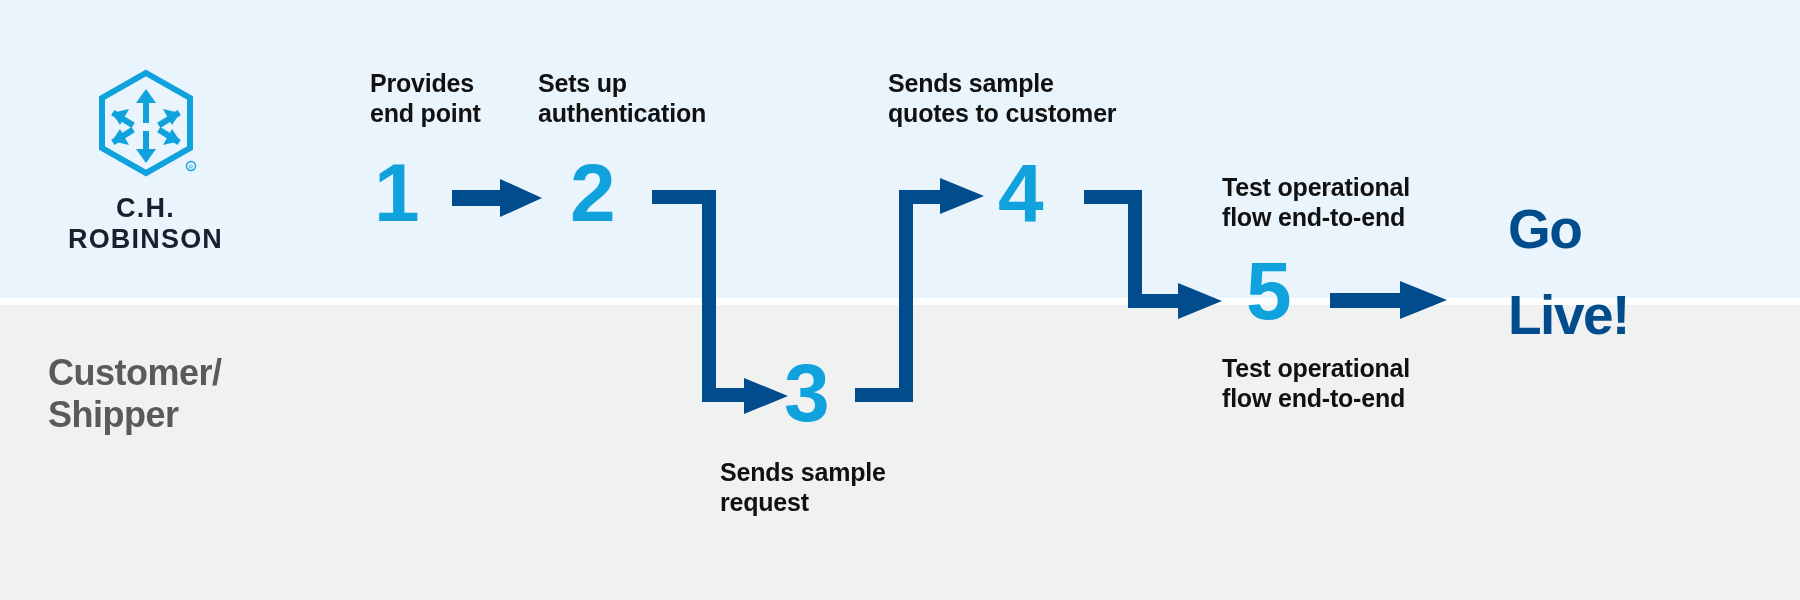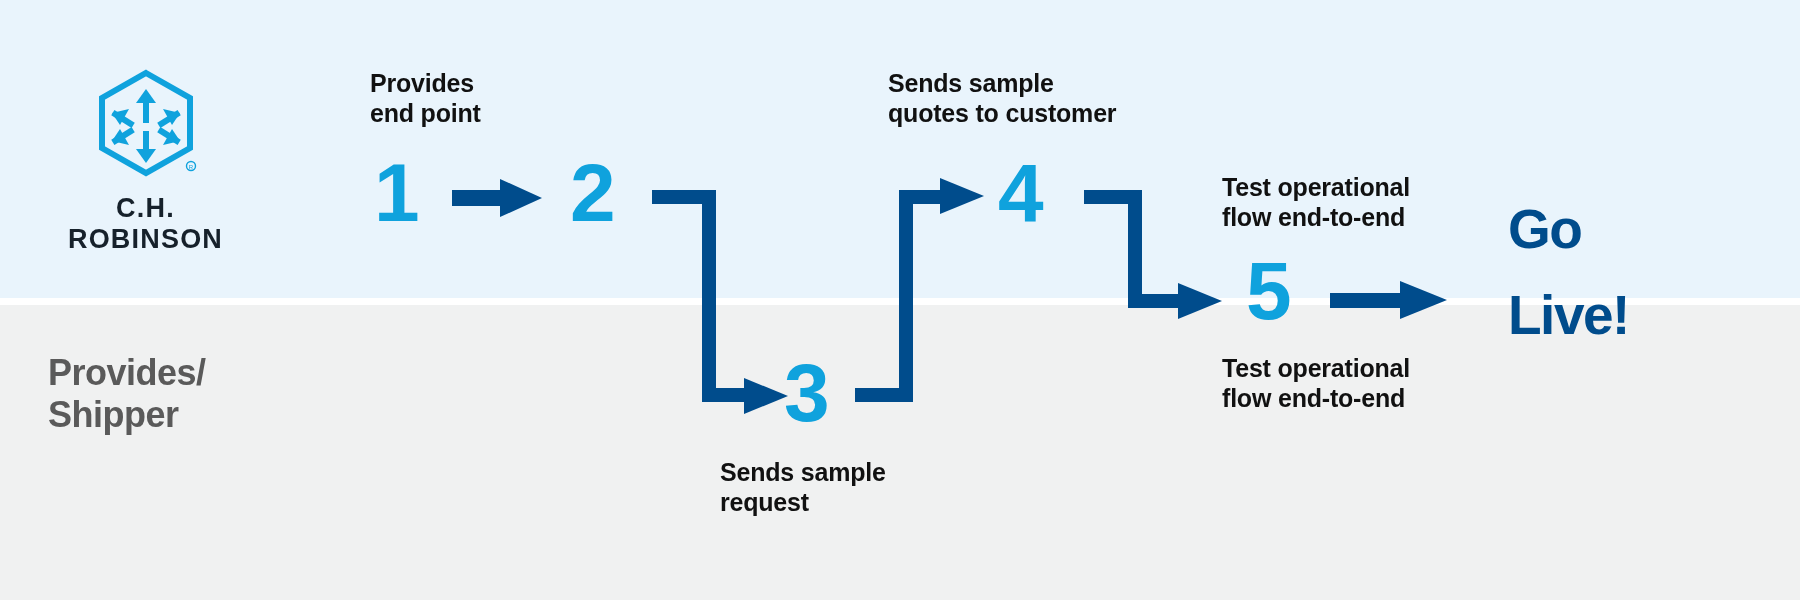--- a/index.html
+++ b/index.html
@@ -170,29 +170,31 @@
 
         <rect x="72" y="55" width="6" height="24" transform="rotate(-58 75 67)"></rect>
         <polygon points="86,72 69,76 78,60"></polygon>
       </g>
       <circle cx="97" cy="97" r="4.5" fill="none" stroke="#0fa2dd" stroke-width="1.4"></circle>
       <text x="97" y="100" font-size="6" fill="#0fa2dd" text-anchor="middle" font-family="Liberation Sans, sans-serif">R</text>
     </svg>
     <span class="logo-text">C.H. ROBINSON</span>
   </div>
 
-  <div class="party-label">Provides/
+  <div class="party-label">Customer/
 Shipper</div>
 
   <div class="layer">
 
     <div class="lbl" style="left:344px; top:68px;margin-left:26px;">Provides
 end point</div>
     <div class="num" style="left:374px; top:152px;">1</div>
 
+    <div class="lbl" style="left:538px; top:68px;">Sets up
+authentication</div>
     <div class="num" style="left:570px; top:152px;">2</div>
 
     <div class="num" style="left:784px; top:352px;">3</div>
     <div class="lbl" style="left:720px; top:457px;">Sends sample
 request</div>
 
     <div class="lbl" style="left:888px; top:68px;">Sends sample
 quotes to customer</div>
     <div class="num" style="left:998px; top:152px;">4</div>
 

